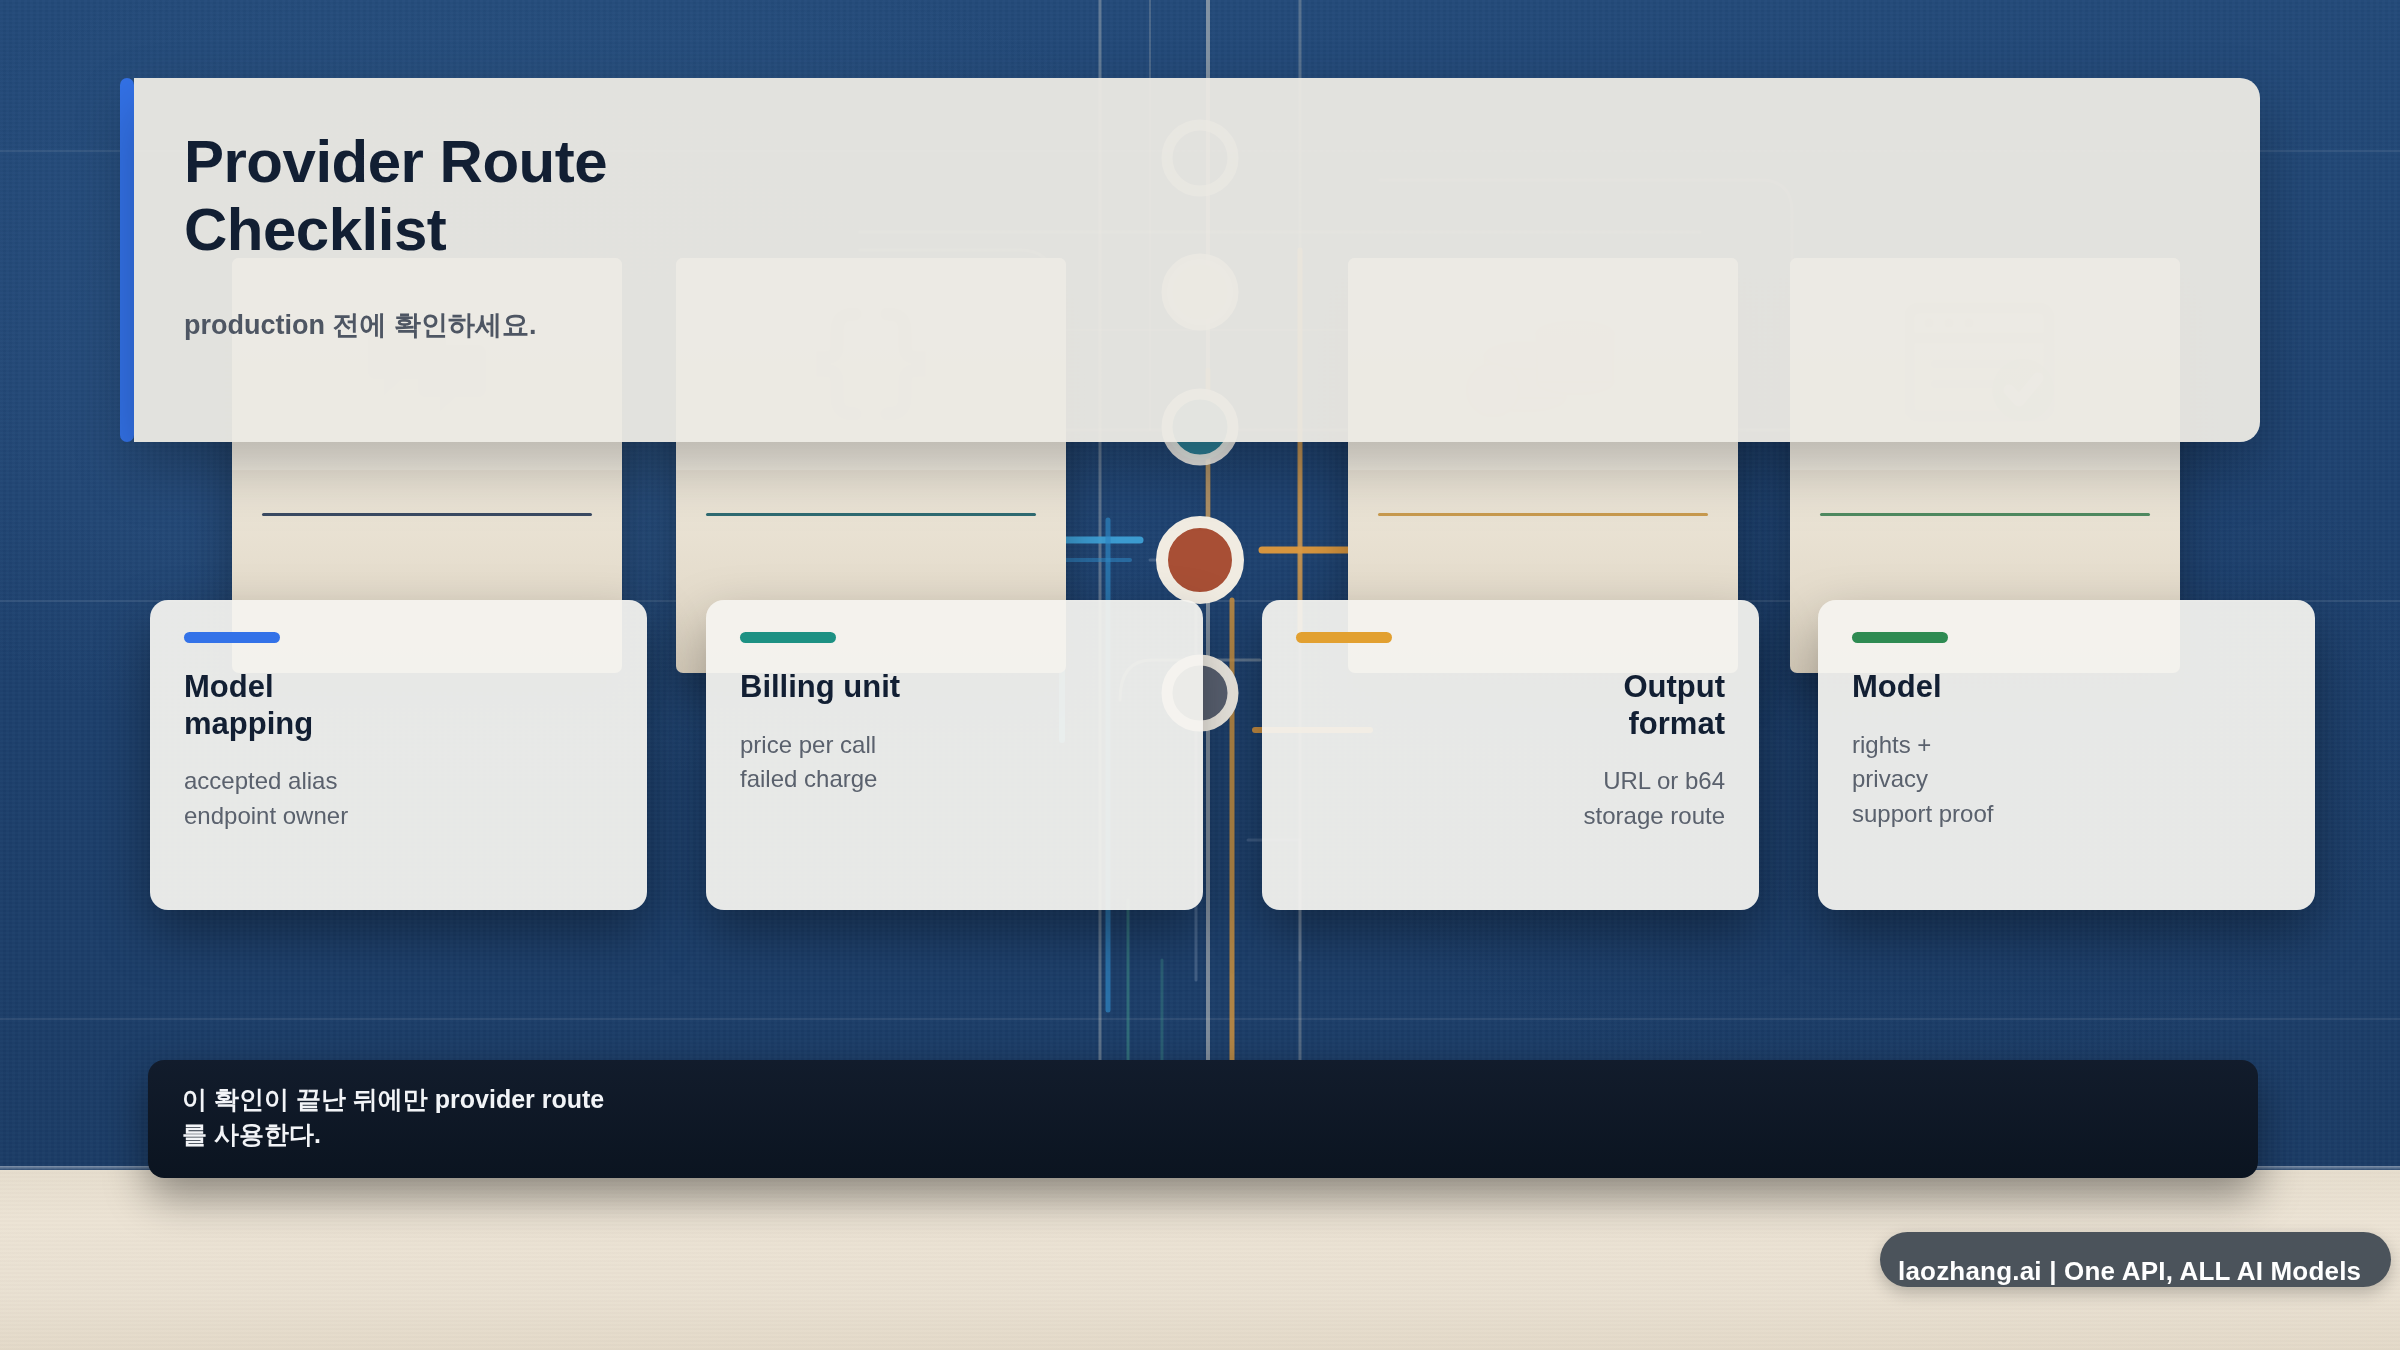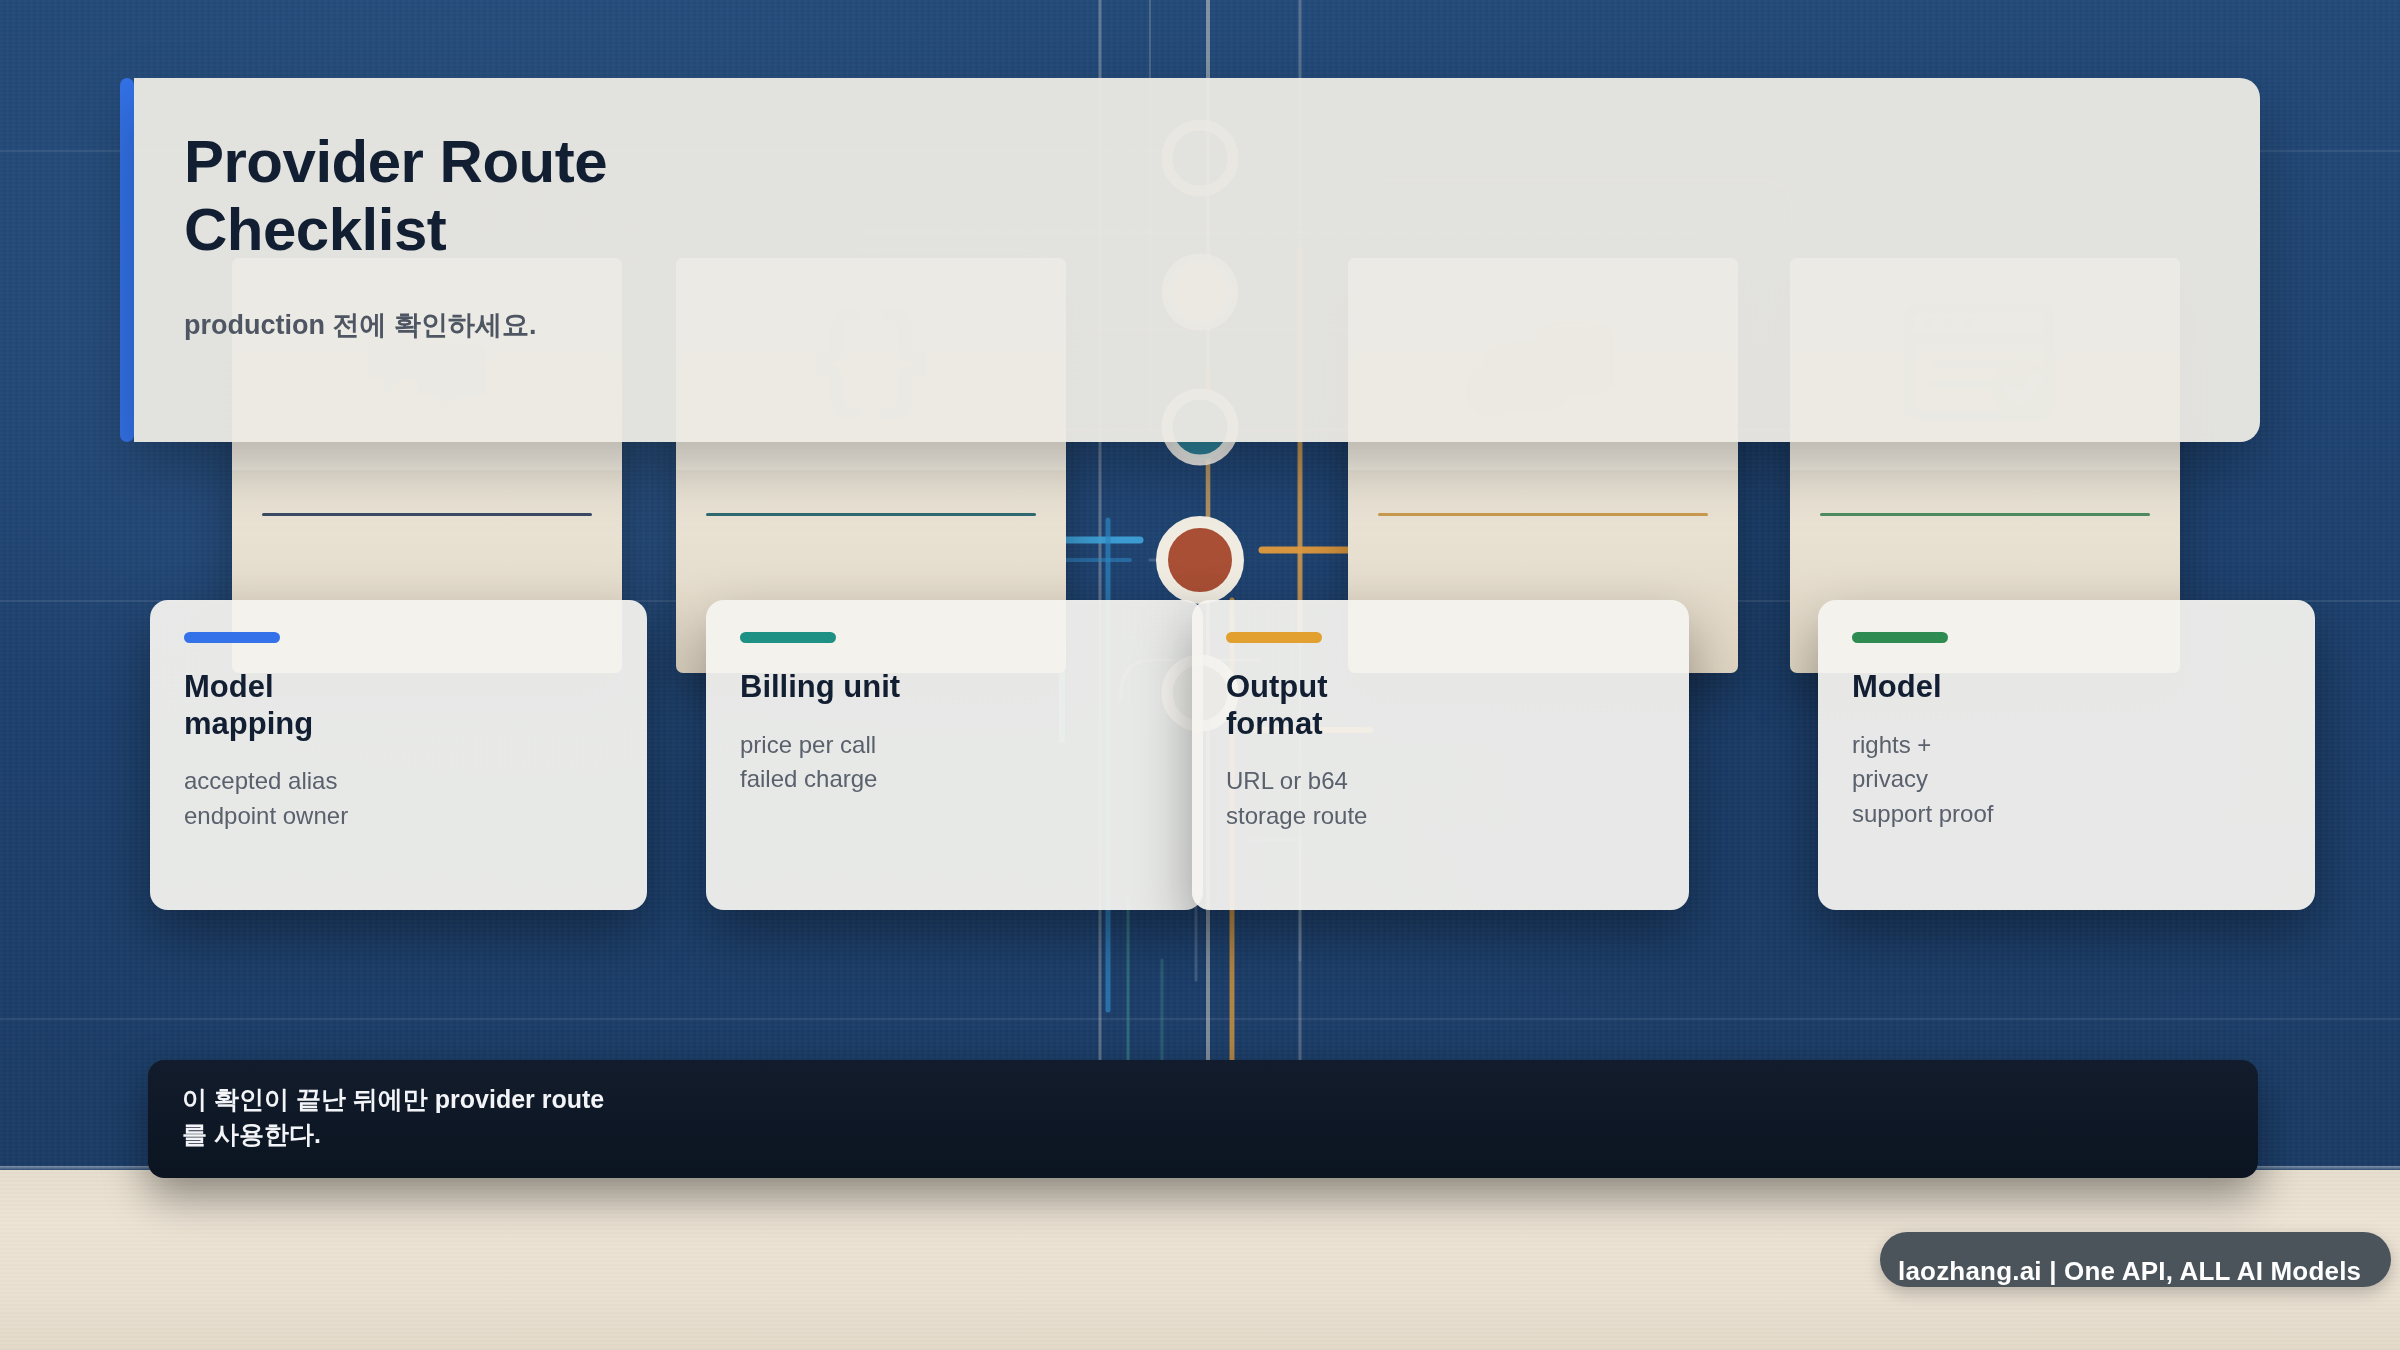--- a/index.html
+++ b/index.html
@@ -279,21 +279,21 @@
   </div>
 
   <div class="card" style="left:150px; top:600px;">
     <div class="card-accent" style="background:#3372e8;"></div>
     <div class="card-title">Model
 mapping</div>
     <div class="card-lines">accepted alias
 endpoint owner</div>
   </div>
 
-  <div class="card" style="left:1192px; top:600px;">
+  <div class="card" style="left:1262px; top:600px;text-align:right;">
     <div class="card-accent" style="background:#e2a030;"></div>
     <div class="card-title">Output
 format</div>
     <div class="card-lines">URL or b64
 storage route</div>
   </div>
 
   <div class="card" style="left:1818px; top:600px;">
     <div class="card-accent" style="background:#2e8b52;"></div>
     <div class="card-title">Model</div>

